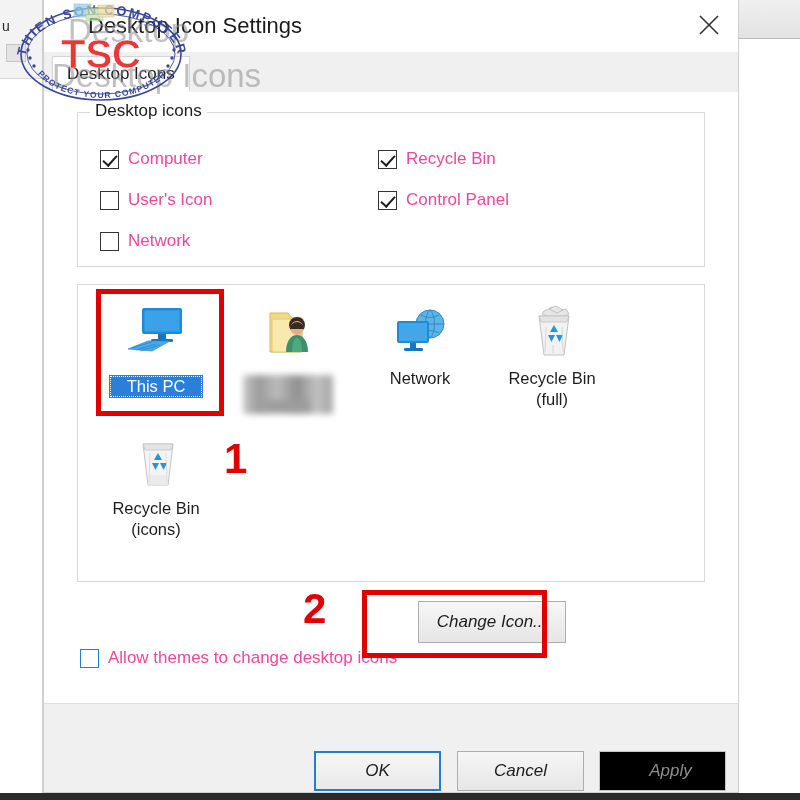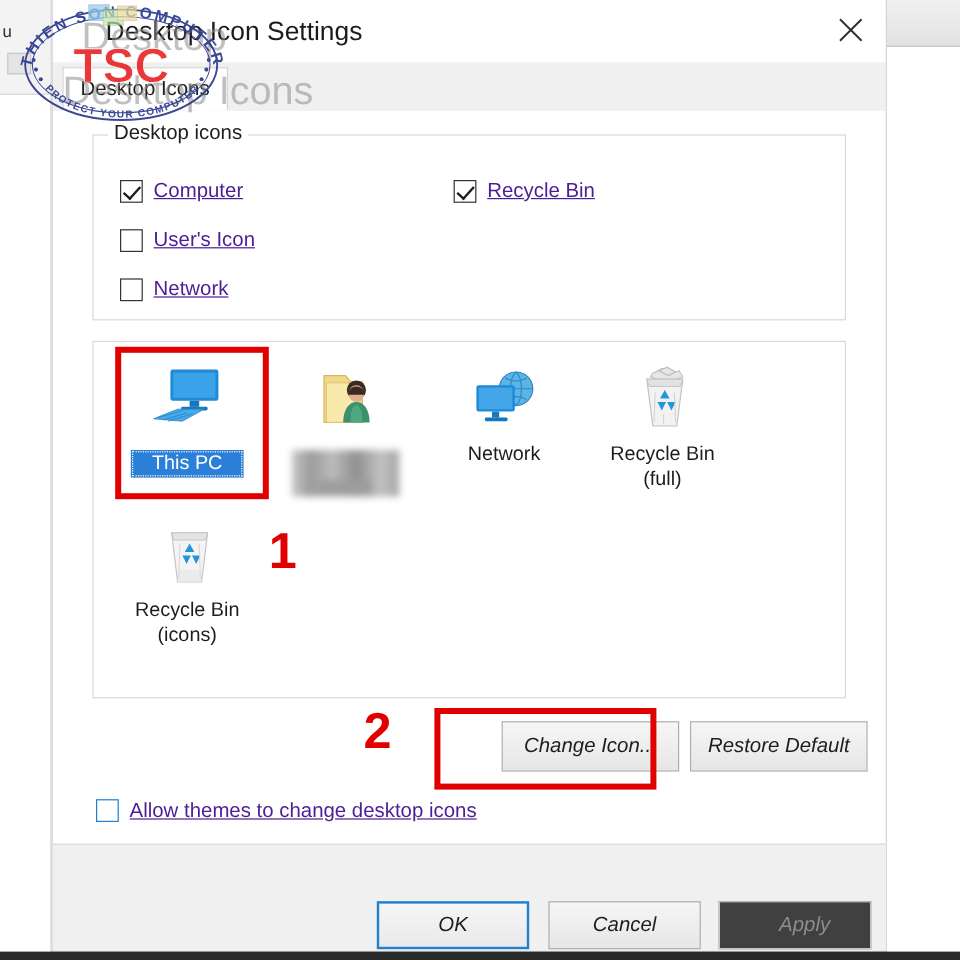--- a/index.html
+++ b/index.html
@@ -181,22 +181,21 @@
     position: absolute;
     left: 5px; top: 1px;
     width: 6px; height: 12px;
     border: solid #1d1d1d;
     border-width: 0 2px 2px 0;
     transform: rotate(42deg);
   }
   .checkbox.focus-blue { border-color: #1f7fd0; }
   .cb-label {
     font-size: 17px;
-    color: #4c1d95;
-    text-decoration: underline;
+    color: #ec4899;
   }
 
   
   .iconpanel {
     position: absolute;
     left: 33px; top: 192px;
     width: 628px; height: 298px;
     border: 1px solid #d9d9d9;
     background: #ffffff;
     box-sizing: border-box;
@@ -253,21 +252,21 @@
     color: #1d1d1d;
     display: flex;
     align-items: center;
     justify-content: center;
     box-sizing: border-box;
     cursor: pointer;
     white-space: nowrap;
     font-style: italic;
   }
   .btn.disabled {
-    background: #404040;
+    background: #000000;
     border-color: #c4c4c4;
     color: #8d8d8d;
     cursor: default;
     padding-left: 16px;
   }
   .btn.default-focus {
     border: 2px solid #1f7fd0;
     background: linear-gradient(#f6f6f6, #e9e9e9);
   }
   #change-icon-btn {
@@ -276,23 +275,23 @@
     width: 148px; height: 42px;
   }
   #restore-default-btn {
     position: absolute;
     left: 531px; top: 509px;
     width: 148px; height: 42px;
   }
 
   #allow-themes-row {
     position: absolute;
-    left: 36px; top: 574px;
+    left: 36px; top: 556px;
     display: flex;
-    align-items: flex-start;
+    align-items: flex-end;
     gap: 9px;
     white-space: nowrap;
   }
 
   
   .footer {
     position: absolute;
     left: 0; bottom: 0;
     width: 100%; height: 88px;
     background: #f0f0f0;
@@ -405,20 +404,24 @@
         <div class="cbrow col1 r3">
           <span class="checkbox"></span>
           <span class="cb-label">Network</span>
         </div>
 
         <div class="cbrow col2 r1">
           <span class="checkbox checked"></span>
           <span class="cb-label">Recycle Bin</span>
         </div>
 
+        <div class="cbrow col2 r2">
+          <span class="checkbox checked"></span>
+          <span class="cb-label">Control Panel</span>
+        </div>
       </div>
 
       <div class="iconpanel">
 
         <div class="iconcell" style="left:12px; top:14px;">
           <div class="glyph">
             <svg width="60" height="56" viewBox="0 0 60 56" aria-hidden="true">
               <rect x="16" y="3" width="40" height="26" rx="2" fill="#1f8ad6"></rect>
               <rect x="18.5" y="5.5" width="35" height="21" fill="#3aa2e8"></rect>
               <rect x="32" y="29" width="8" height="5" fill="#1577bd"></rect>
@@ -520,23 +523,20 @@
           <div class="cap">
             <span>Recycle Bin</span><br>
             <span>(icons)</span>
           </div>
         </div>
       </div>
 
       <div class="btn" id="change-icon-btn">
         <span>Change Icon...</span>
       </div>
-      <div class="btn" id="restore-default-btn">
-        <span>Restore Default</span>
-      </div>
 
       <div id="allow-themes-row">
         <span class="checkbox focus-blue"></span>
         <span class="cb-label">Allow themes to change desktop icons</span>
       </div>
 
       <div class="footer"></div>
       <div class="btn" id="cancel-btn">
         <span>Cancel</span>
       </div>

